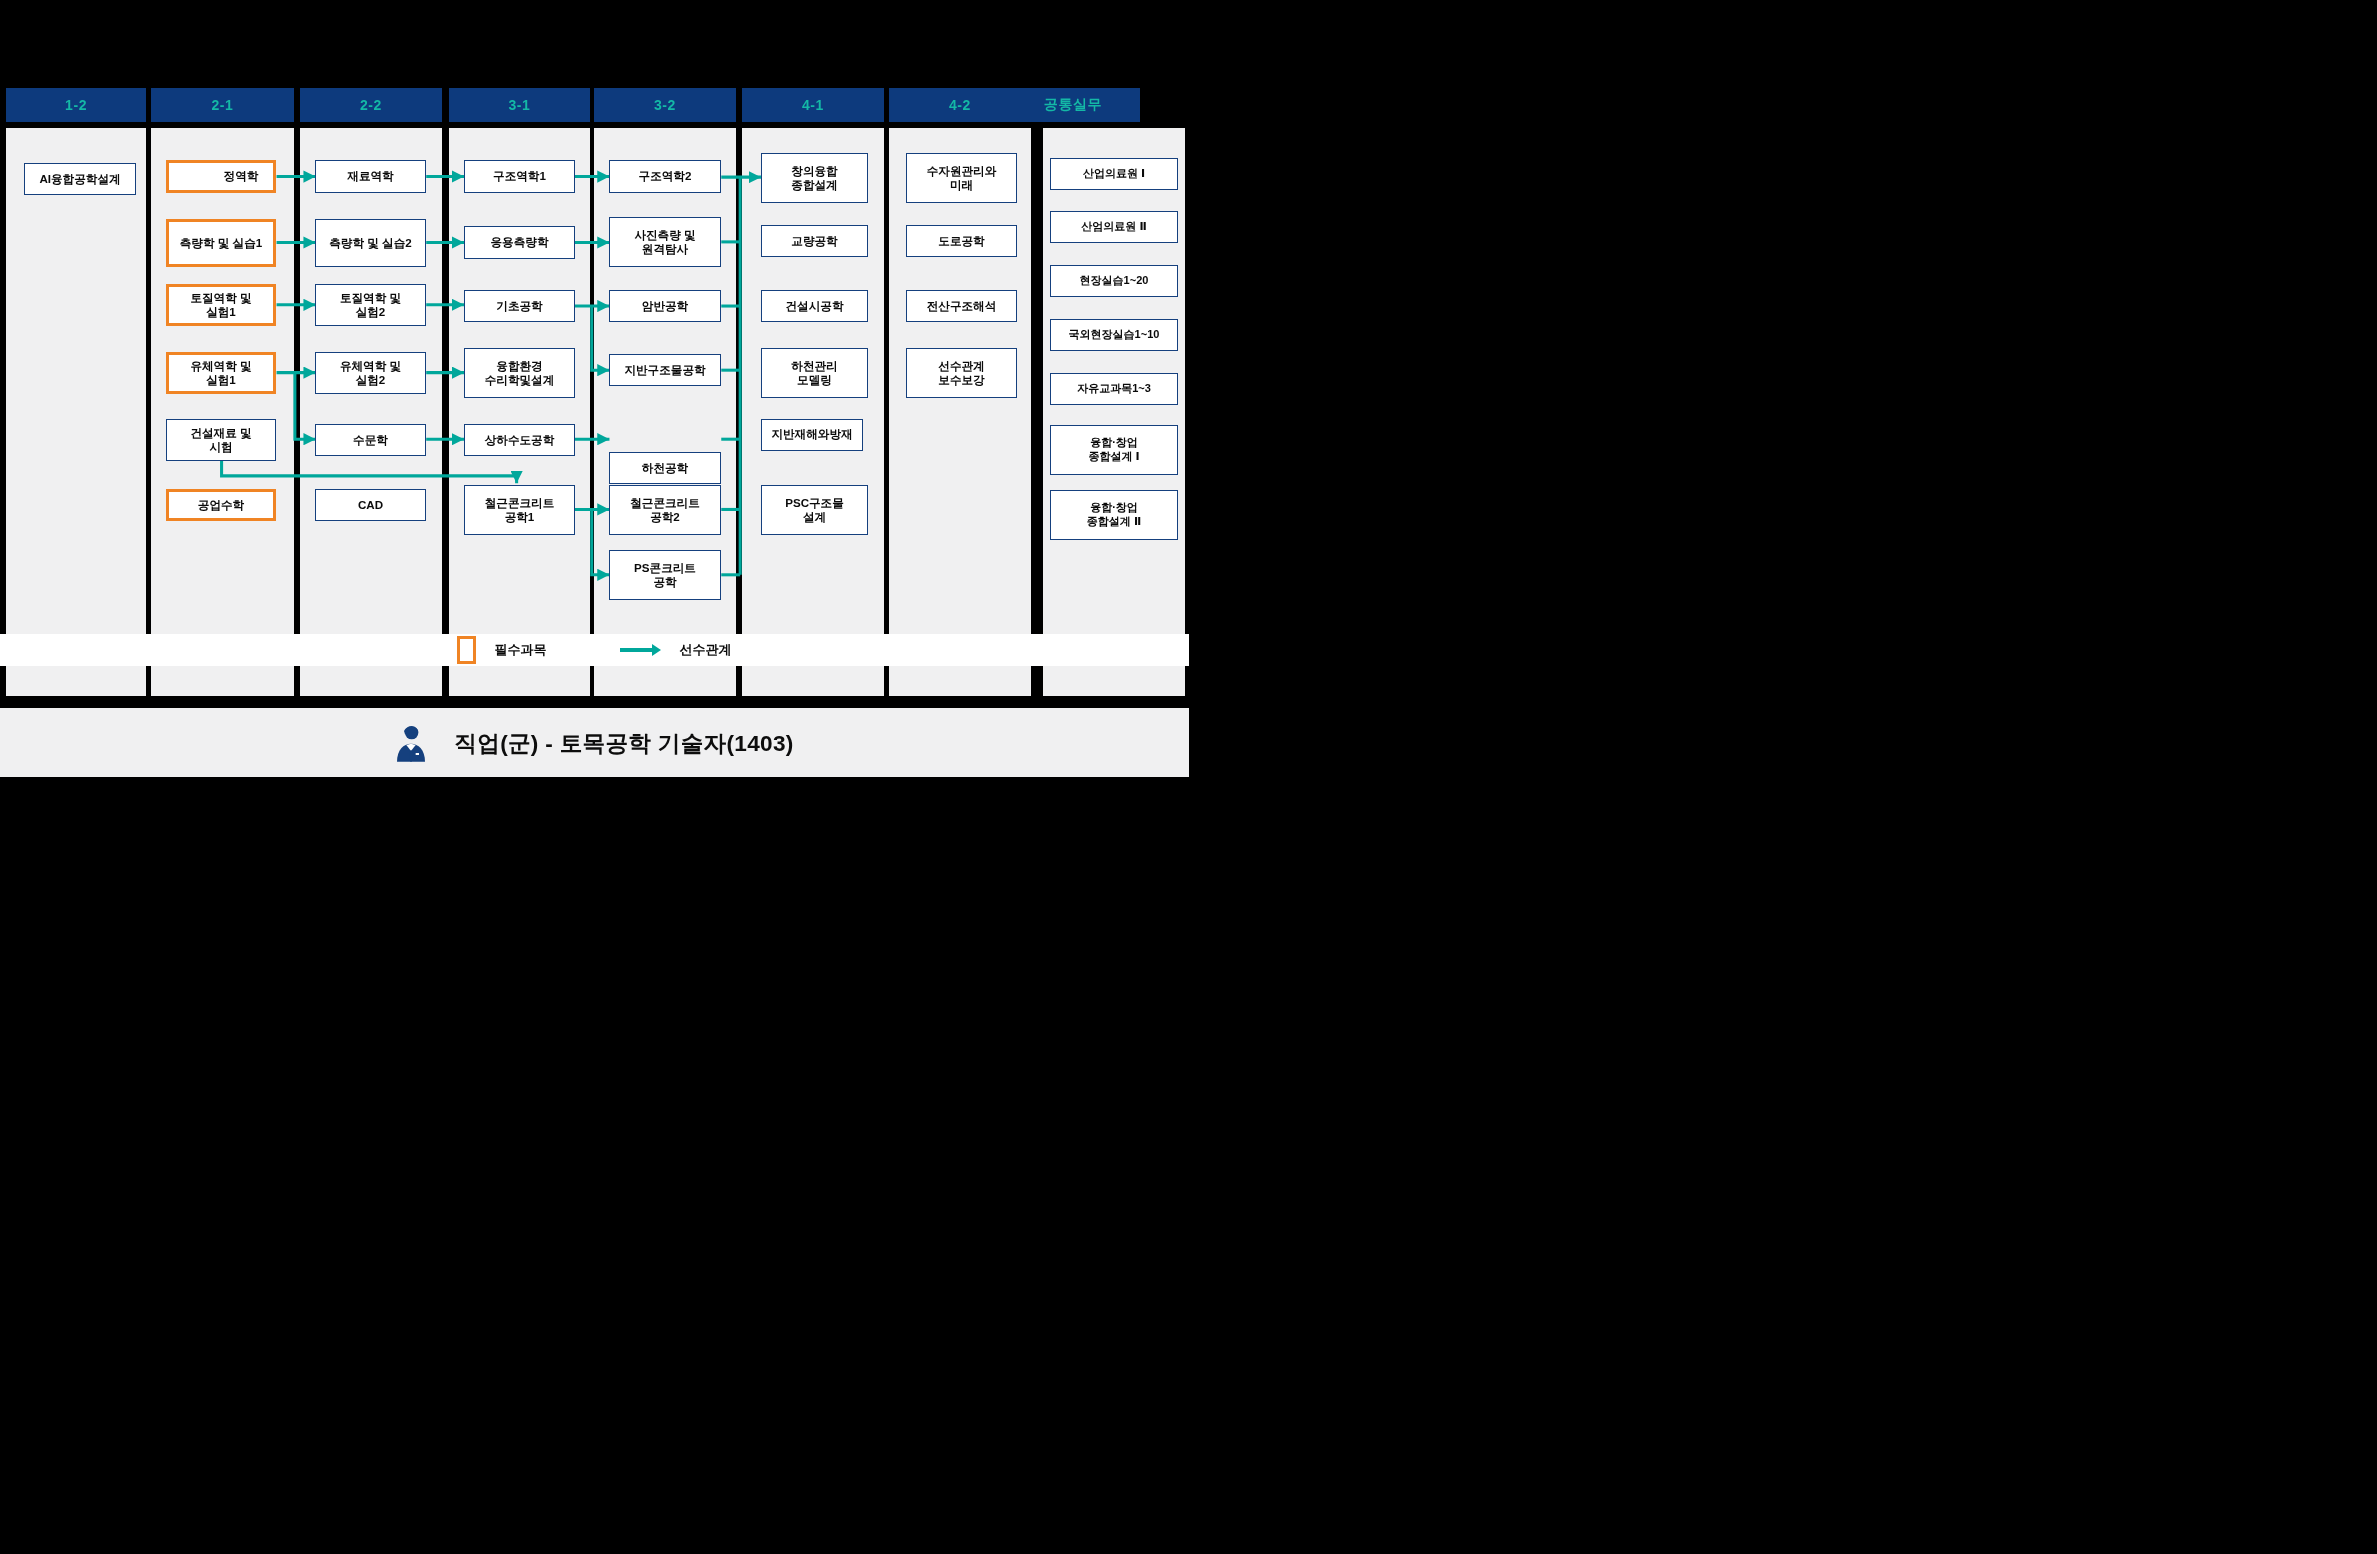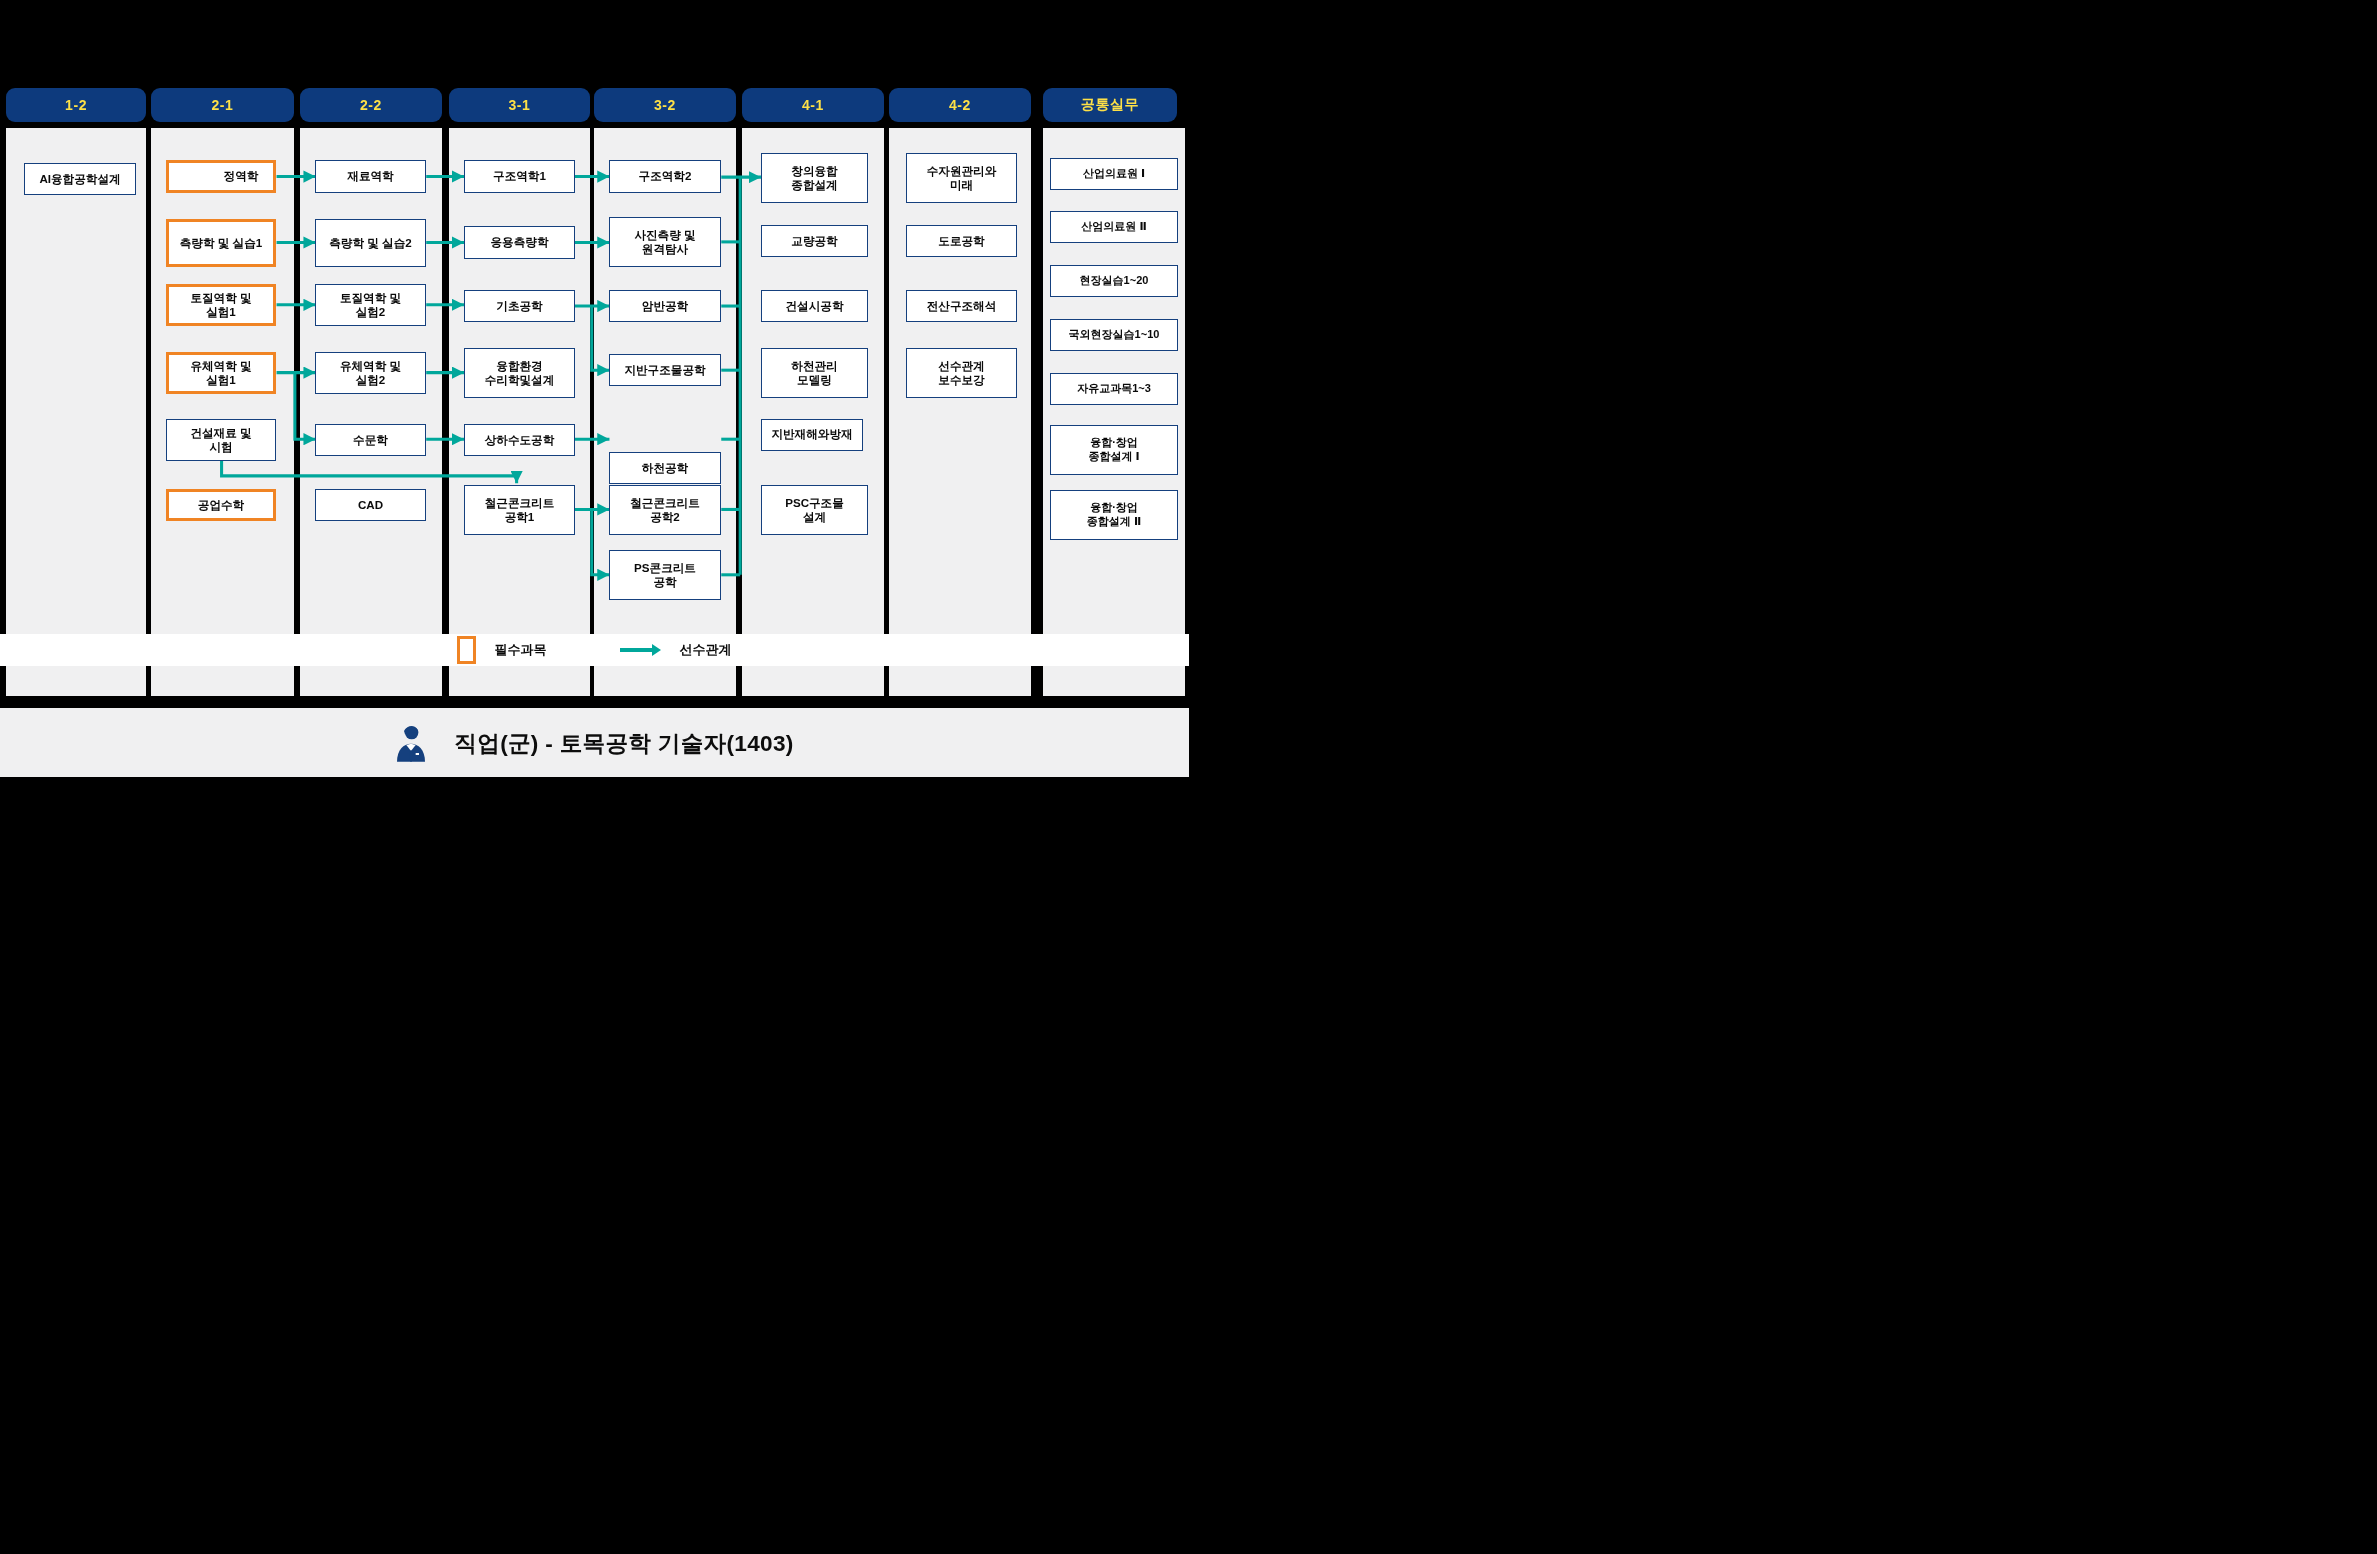--- a/index.html
+++ b/index.html
@@ -1,23 +1,23 @@
 <!DOCTYPE html>
 <html style="font-size:9.8px"><head>
 <meta charset="utf-8">
 <style>
   html,body{margin:0;padding:0;background:#000;}
   #stage{
     position:relative;width:1189px;height:777px;background:#000;
     font-family:"Liberation Sans","DejaVu Sans",sans-serif;overflow:hidden;
   }
   .header-box{
-    position:absolute;top:88px;height:34px;background:#0d3a7d;color:#fde047;
+    position:absolute;top:88px;height:34px;background:#0d3a7d;color:#14b8a6;
     display:flex;align-items:center;justify-content:center;
-    font-size:14px;font-weight:700;letter-spacing:0.6px;box-sizing:border-box;border-radius:9px;
+    font-size:14px;font-weight:700;letter-spacing:0.6px;box-sizing:border-box;
   }
   .panel{position:absolute;top:128px;height:568px;background:#f0f0f1;z-index:1;}
   #edge-layer{position:absolute;left:0;top:0;z-index:2;pointer-events:none;}
   .course{
     position:absolute;background:#fff;border:1.8px solid #15407e;box-sizing:border-box;
     display:flex;align-items:center;justify-content:center;text-align:center;
     font-weight:700;font-size:11.6px;line-height:1.25;color:#0a0a0a;
     white-space:pre-line;z-index:3;
   }
   .course.required{border:3.1px solid #f08424;}
@@ -47,21 +47,21 @@
 <div id="stage">
 
   <div id="headers">
       <div class="header-box" style="left: 6.1px; width: 140px;">1-2</div>
       <div class="header-box" style="left: 151px; width: 143px;">2-1</div>
       <div class="header-box" style="left: 300px; width: 142px;">2-2</div>
       <div class="header-box" style="left: 449px; width: 141px;">3-1</div>
       <div class="header-box" style="left: 594px; width: 142px;">3-2</div>
       <div class="header-box" style="left: 742px; width: 142px;">4-1</div>
       <div class="header-box" style="left: 889px; width: 142px;">4-2</div>
-      <div class="header-box" style="left: 1043px; width: 134px;">공통실무</div>
+      <div class="header-box" style="left: 1006px; width: 134px;">공통실무</div>
     </div>
   <div id="panels">
       <div class="panel" style="left: 6.1px; width: 140px;"></div>
       <div class="panel" style="left: 151px; width: 143px;"></div>
       <div class="panel" style="left: 300px; width: 142px;"></div>
       <div class="panel" style="left: 449px; width: 141px;"></div>
       <div class="panel" style="left: 594px; width: 142px;"></div>
       <div class="panel" style="left: 742px; width: 142px;"></div>
       <div class="panel" style="left: 889px; width: 142px;"></div>
       <div class="panel" style="left: 1043px; width: 142px;"></div>

